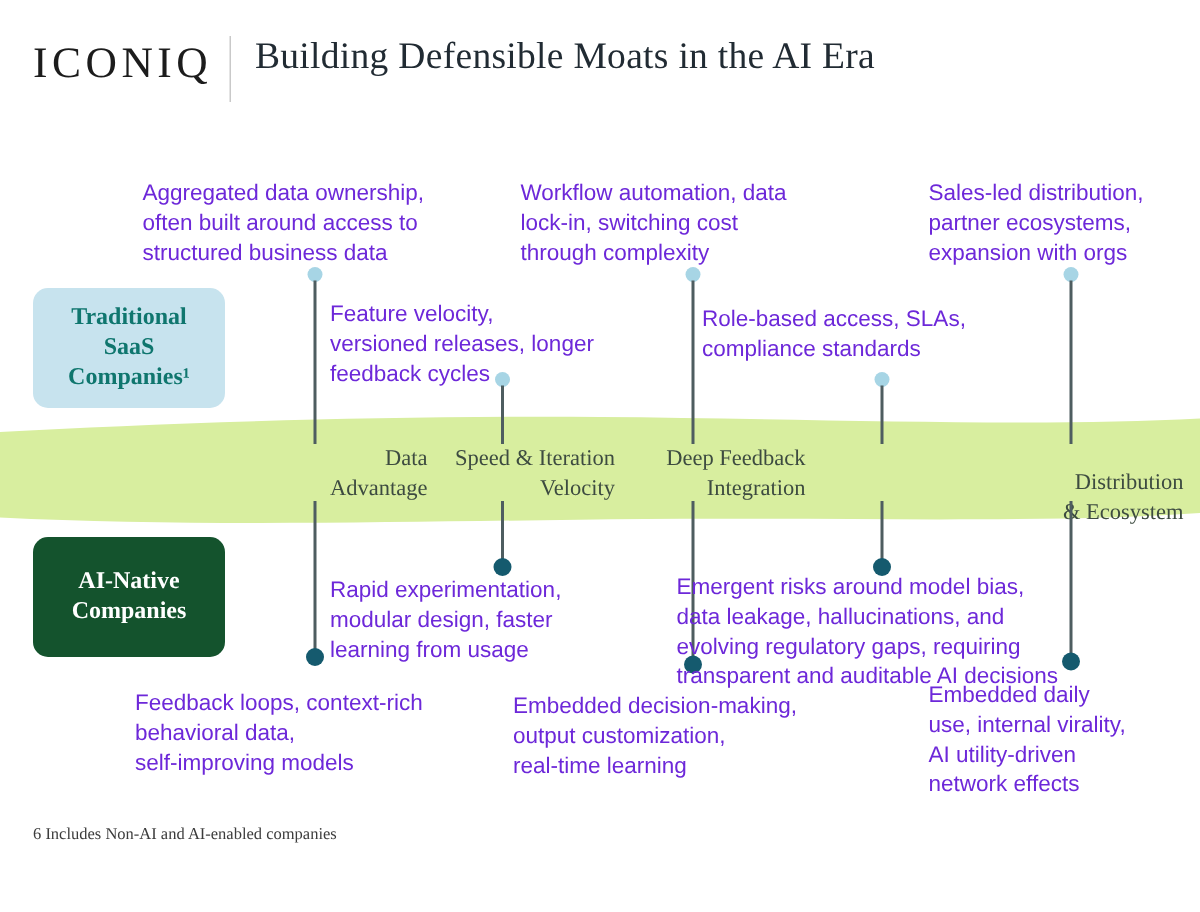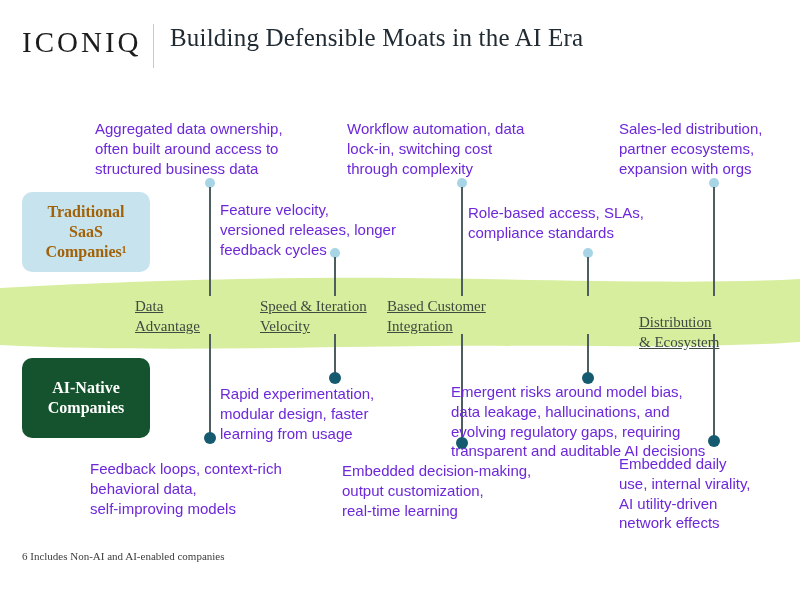--- a/index.html
+++ b/index.html
@@ -26,30 +26,29 @@
   }
   
   .row-box{
     position:absolute;left:22px;width:128px;height:80px;
     border-radius:10px;
     display:flex;align-items:center;justify-content:center;text-align:center;
     font-family:"Liberation Serif", serif;
     font-weight:bold;font-size:16px;line-height:1.25;
     white-space:pre-line;
   }
-  .row-box.traditional{top:192px;background:#c7e3ee;color:#a16207;}
+  .row-box.traditional{top:192px;background:#c7e3ee;color:#0f766e;}
   .row-box.ai{top:358px;background:#14532d;color:#ffffff;}
   
   .band-svg{position:absolute;left:0;top:268px;}
   .band-label{
-    position:absolute;width:150px;text-align:left;top:296px;
+    position:absolute;width:150px;text-align:right;top:296px;
     font-family:"Liberation Serif", serif;
     font-size:15px;line-height:1.35;color:#3d4b40;
     white-space:pre-line;
-    text-decoration:underline;
   }
   
   .annotation{
     position:absolute;text-align:left;
     font-size:15px;line-height:1.32;color:#6d28d9;
     white-space:pre-line;
   }
   .vline{position:absolute;width:1.5px;background:#4e5d60;}
   .dot{position:absolute;border-radius:50%;}
   .dot.top{width:10px;height:10px;background:#a7d5e5;}
@@ -106,21 +105,21 @@
   <h1 class="page-title">Building Defensible Moats in the AI Era</h1>
 
   <svg class="band-svg" width="800" height="92" viewBox="0 0 800 92" aria-hidden="true">
     <path d="M0,20 C110,14 250,9 400,10 C540,11 690,17 800,11 L800,74 C700,81 560,77 430,78 C300,79 140,84 0,77 Z" fill="#d8ee9f"></path>
   </svg>
 
   <div class="band-label" style="left:135px;">Data
 Advantage</div>
   <div class="band-label" style="left:260px;">Speed &amp; Iteration
 Velocity</div>
-  <div class="band-label" style="left:387px;">Based Customer
+  <div class="band-label" style="left:387px;">Deep Feedback
 Integration</div>
   <div class="band-label" style="left:639px;margin-top:16px;">Distribution
 &amp; Ecosystem</div>
 
   <div class="row-box traditional">Traditional
 SaaS
 Companies¹</div>
   <div class="row-box ai">AI-Native
 Companies</div>
 

